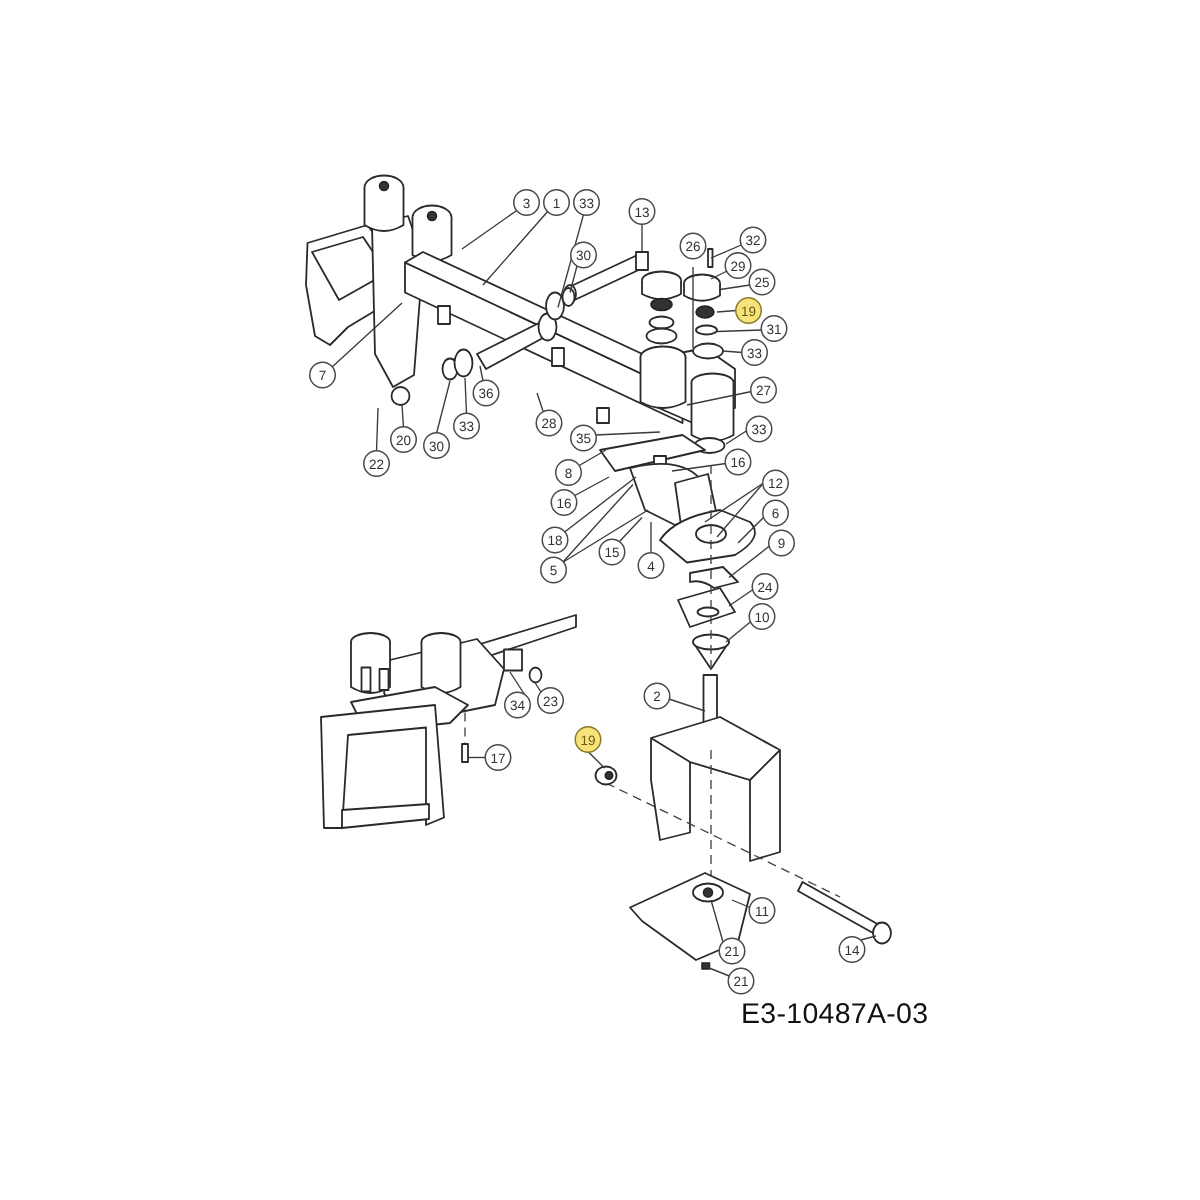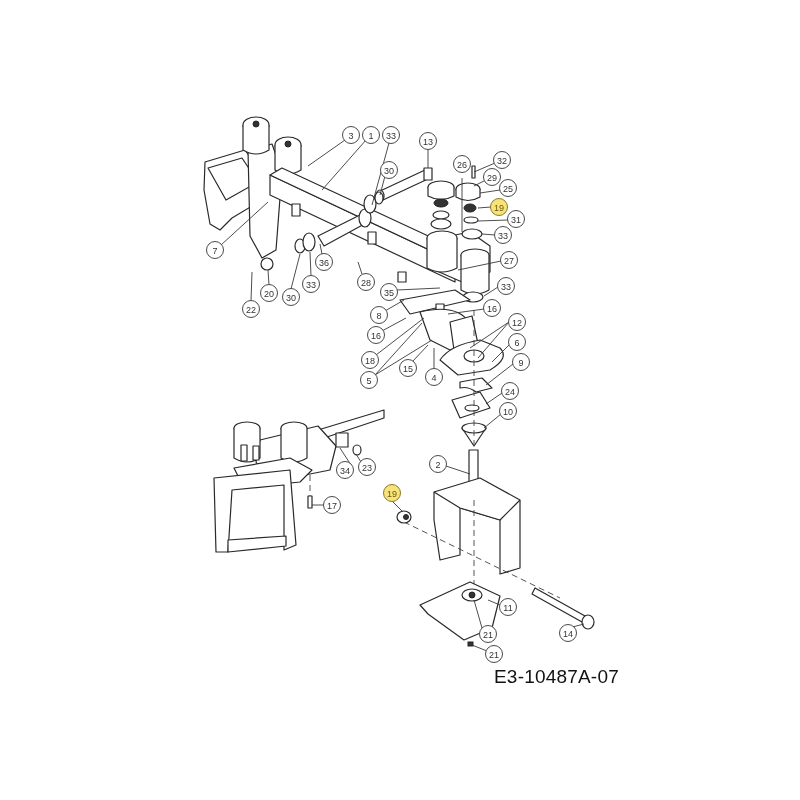--- a/index.html
+++ b/index.html
@@ -350,13 +350,13 @@
         <circle cx="568" cy="633" r="8.5" class="callout-circle"></circle>
         <text x="568" y="633.5" class="callout-text">14</text>
       </g>
       <g class="callout">
         <circle cx="494" cy="654" r="8.5" class="callout-circle"></circle>
         <text x="494" y="654.5" class="callout-text">21</text>
       </g>
     </g>
 </svg>
 
-<div id="drawing-id">E3-10487A-07</div>
+<div id="drawing-id">E3-10487A-03</div>
 
 </body></html>

